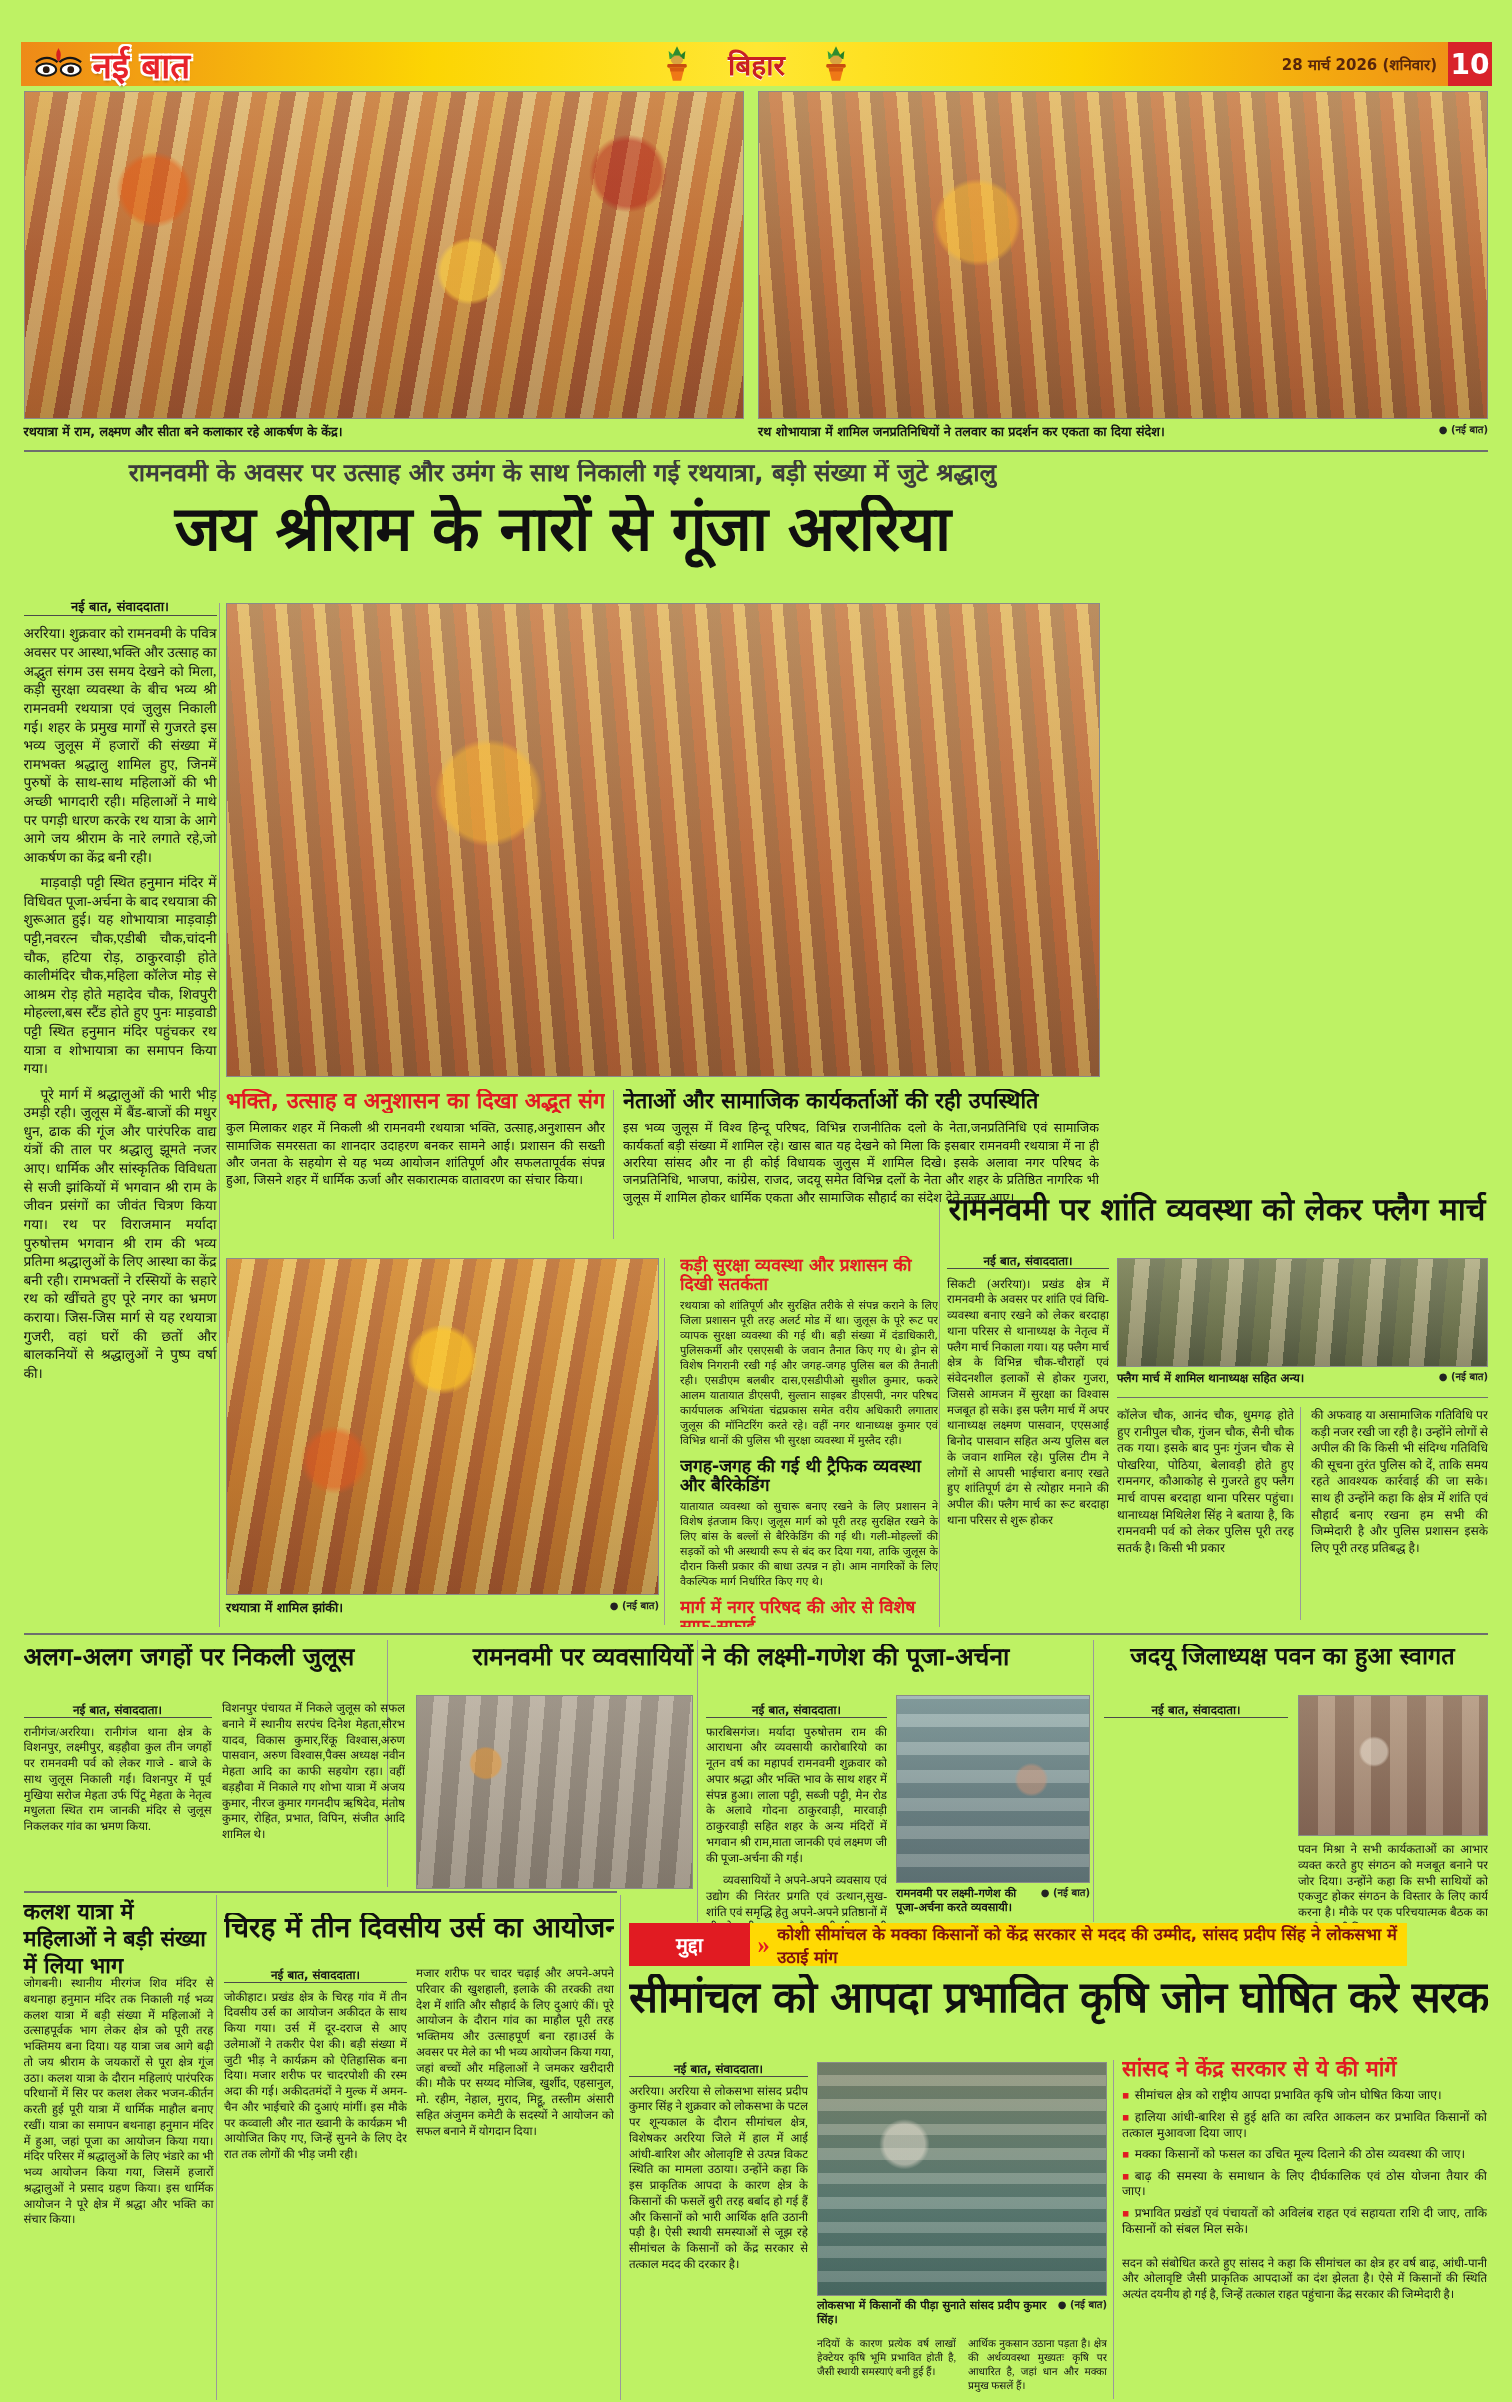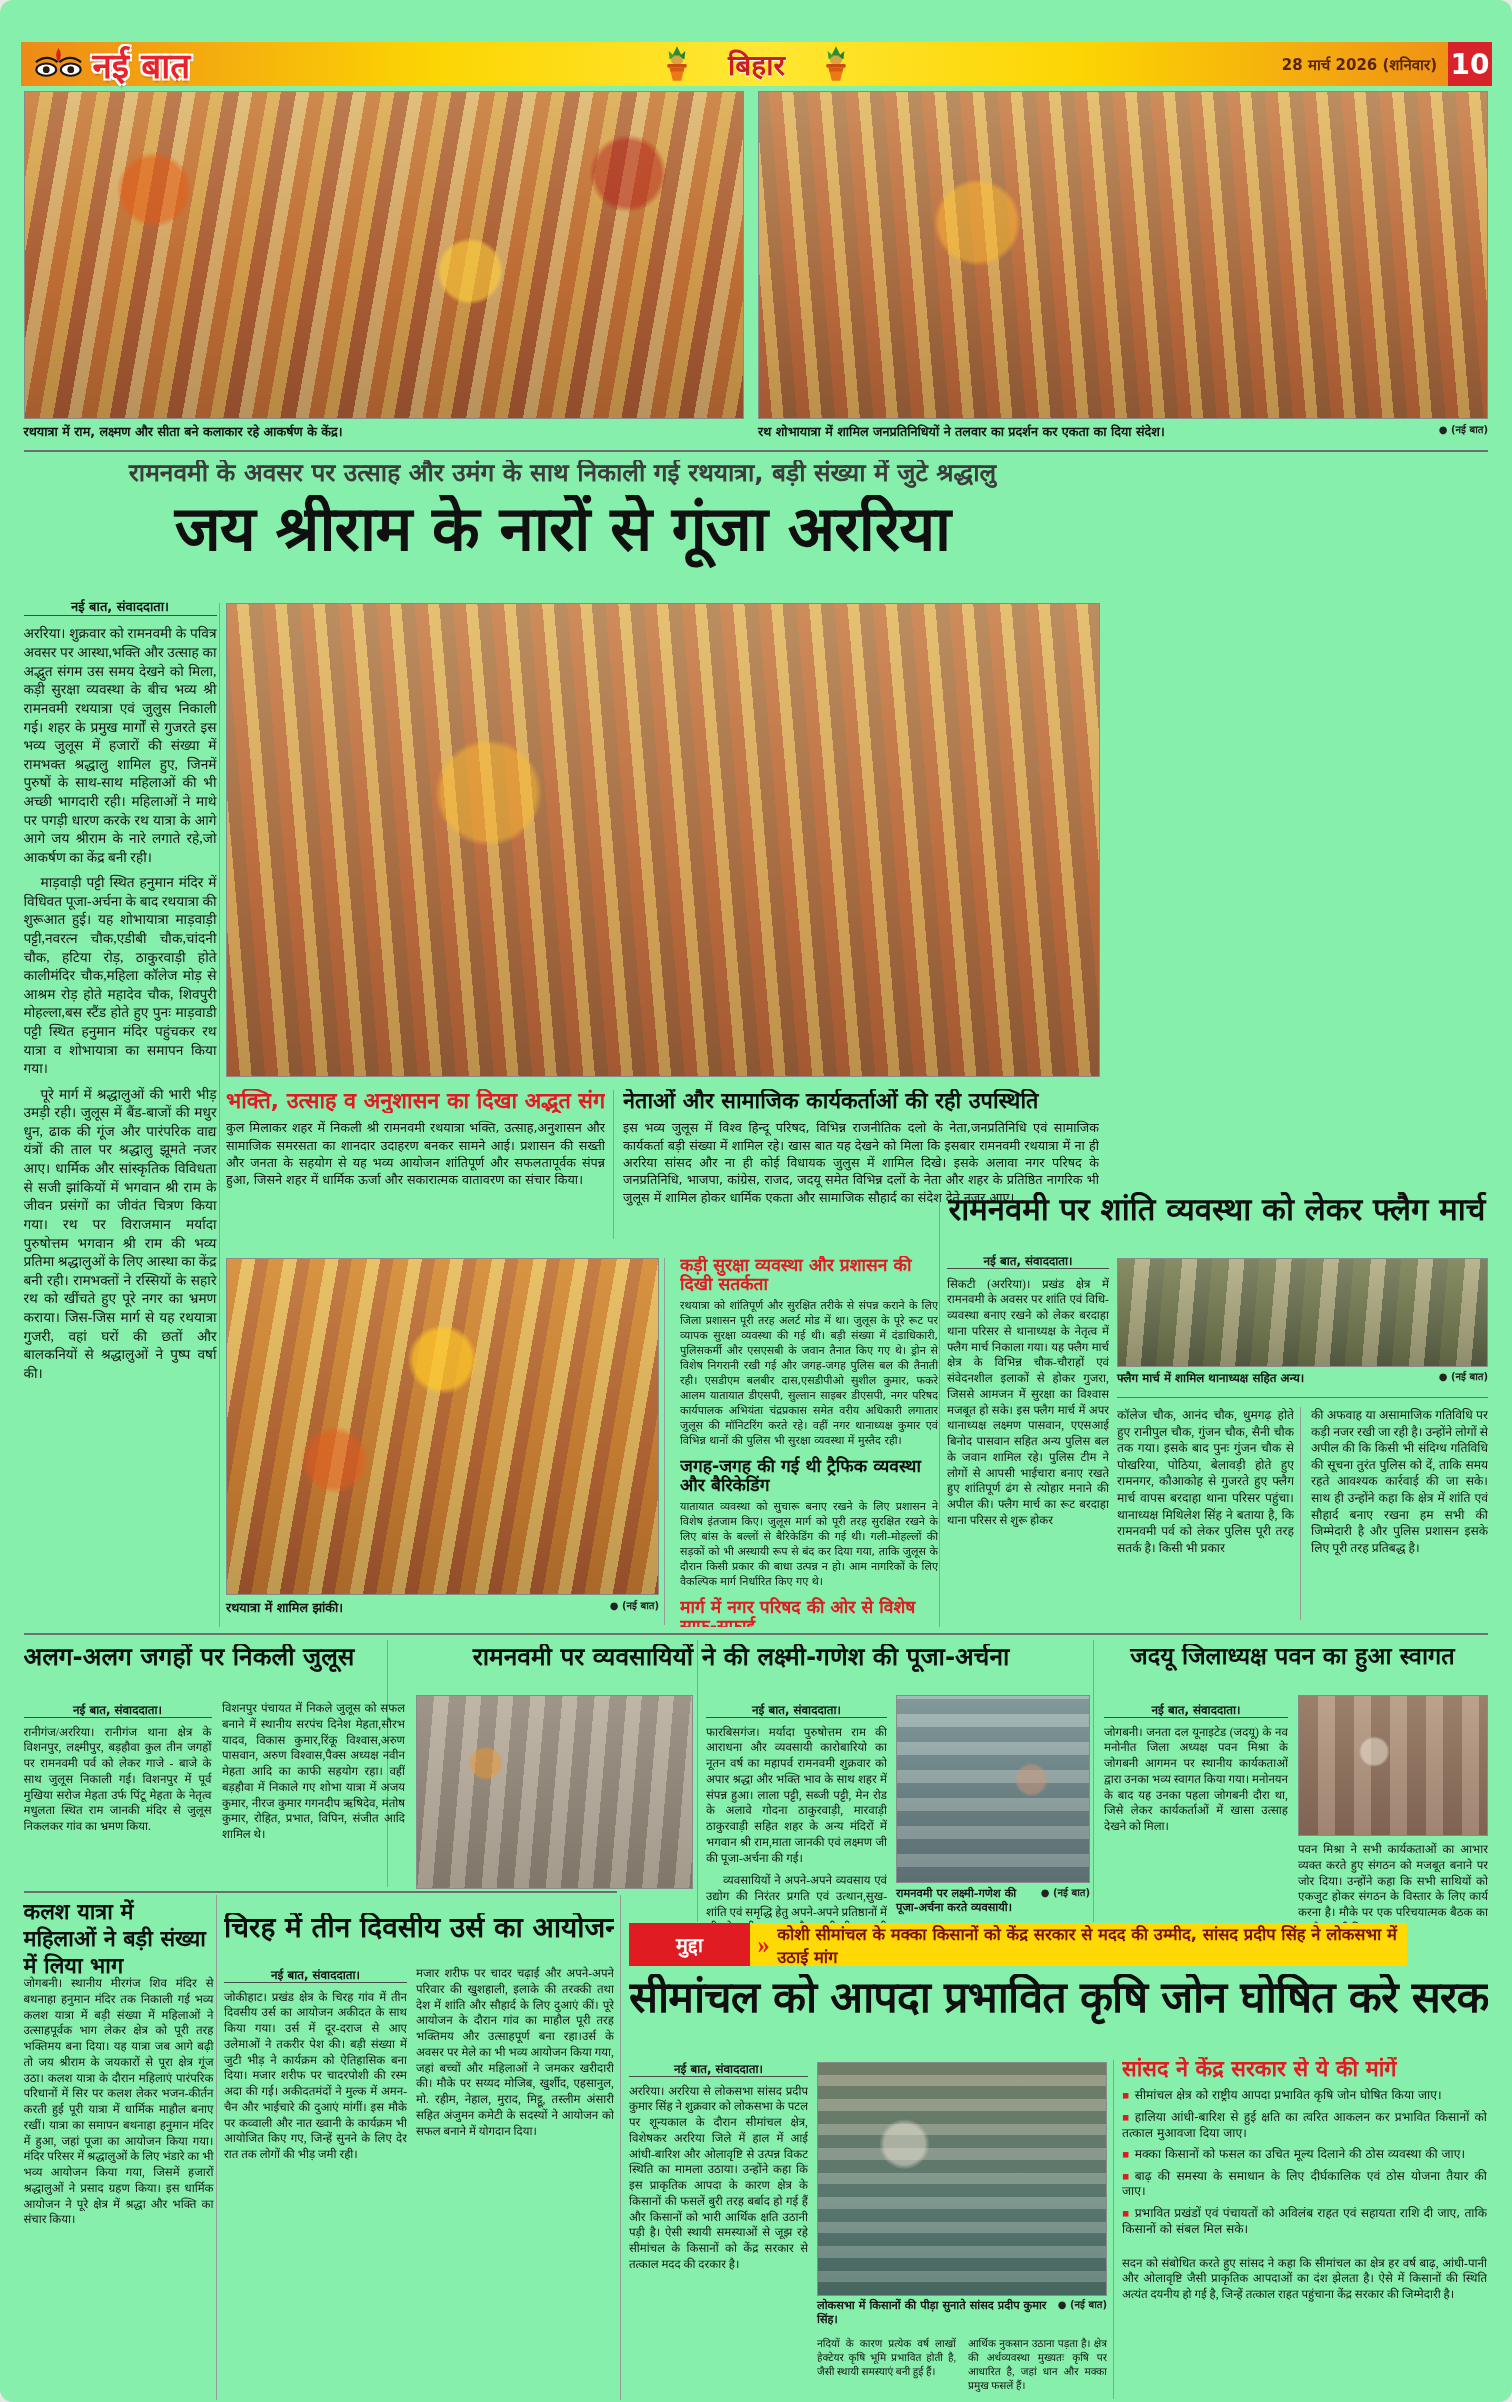--- a/index.html
+++ b/index.html
@@ -1,17 +1,17 @@
 <!DOCTYPE html>
 <html lang="hi" style="font-size:15px"><head>
 <meta charset="utf-8">
 <style>
   html,body{margin:0;padding:0;background:#e8e8e4;}
-  #paper{position:relative;width:1512px;height:2402px;background:#86efac;overflow:hidden;
-         font-family:"Liberation Serif","DejaVu Serif",serif;color:#141414;border-radius:13px;}
+  #paper{position:relative;width:1512px;height:2402px;background:#bef264;overflow:hidden;
+         font-family:"Liberation Serif","DejaVu Serif",serif;color:#141414;}
   .abs{position:absolute;}
   .sans{font-family:"DejaVu Sans","Liberation Sans",sans-serif;}
   .hd{font-family:"DejaVu Sans","Liberation Sans",sans-serif;font-weight:700;line-height:1.1;color:#101010;}
   .red{color:#e11b22;}
   .center{text-align:center;}
   .nowrap{white-space:nowrap;overflow:hidden;}
   .bodytxt{text-align:justify;line-height:1.36;overflow:hidden;}
   .bodytxt p{margin:0 0 6.6px 0;text-indent:17px;}
   .bodytxt p:first-child{text-indent:0;}
   .b15{font-size:13.7px;}
@@ -223,21 +223,20 @@
     </div>
   </div>
   <div class="abs photo p-shop" style="left:896px;top:1695px;width:194px;height:188px;"></div>
   <div class="abs cap" style="left:896px;top:1887px;width:194px;font-size:11.3px;">
     <span>रामनवमी पर लक्ष्मी-गणेश की पूजा-अर्चना करते व्यवसायी।</span>
       <span class="credit">● (नई बात)</span>
   </div>
 
   <div class="abs" style="left:1104px;top:1701px;width:184px;height:222px;overflow:hidden;">
     <div class="byline" style="font-size:11.8px;margin-bottom:6.6px;">नई बात, संवाददाता।</div>
-    <div class="bodytxt b12">जोगबनी। जनता दल यूनाइटेड (जदयू) के नव मनोनीत जिला अध्यक्ष पवन मिश्रा के जोगबनी आगमन पर स्थानीय कार्यकताओं द्वारा उनका भव्य स्वागत किया गया। मनोनयन के बाद यह उनका पहला जोगबनी दौरा था, जिसे लेकर कार्यकर्ताओं में खासा उत्साह देखने को मिला।</div>
   </div>
   <div class="abs photo p-meet" style="left:1298px;top:1695px;width:190px;height:141px;"></div>
   <div class="abs bodytxt b12" style="left:1298px;top:1842px;width:190px;height:81px;">पवन मिश्रा ने सभी कार्यकताओं का आभार व्यक्त करते हुए संगठन को मजबूत बनाने पर जोर दिया। उन्होंने कहा कि सभी साथियों को एकजुट होकर संगठन के विस्तार के लिए कार्य करना है। मौके पर एक परिचयात्मक बैठक का आयोजन भी किया गया।</div>
 
   <div class="abs hr" style="left:23.5px;top:1891px;width:593px;height:1.9px;"></div>
 
   <div class="abs hd" style="left:23.5px;top:1898px;width:190px;height:70px;font-size:21.7px;font-weight:800;line-height:1.25;">कलश यात्रा में महिलाओं ने बड़ी संख्या में लिया भाग</div>
   <div class="abs bodytxt b12" style="left:23.5px;top:1976px;width:190px;height:424px;">जोगबनी। स्थानीय मीरगंज शिव मंदिर से बथनाहा हनुमान मंदिर तक निकाली गई भव्य कलश यात्रा में बड़ी संख्या में महिलाओं ने उत्साहपूर्वक भाग लेकर क्षेत्र को पूरी तरह भक्तिमय बना दिया। यह यात्रा जब आगे बढ़ी तो जय श्रीराम के जयकारों से पूरा क्षेत्र गूंज उठा। कलश यात्रा के दौरान महिलाएं पारंपरिक परिधानों में सिर पर कलश लेकर भजन-कीर्तन करती हुई पूरी यात्रा में धार्मिक माहौल बनाए रखीं। यात्रा का समापन बथनाहा हनुमान मंदिर में हुआ, जहां पूजा का आयोजन किया गया। मंदिर परिसर में श्रद्धालुओं के लिए भंडारे का भी भव्य आयोजन किया गया, जिसमें हजारों श्रद्धालुओं ने प्रसाद ग्रहण किया। इस धार्मिक आयोजन ने पूरे क्षेत्र में श्रद्धा और भक्ति का संचार किया।</div>
   <div class="abs vr" style="left:216px;top:1895px;width:0.9px;height:505px;"></div>
 

